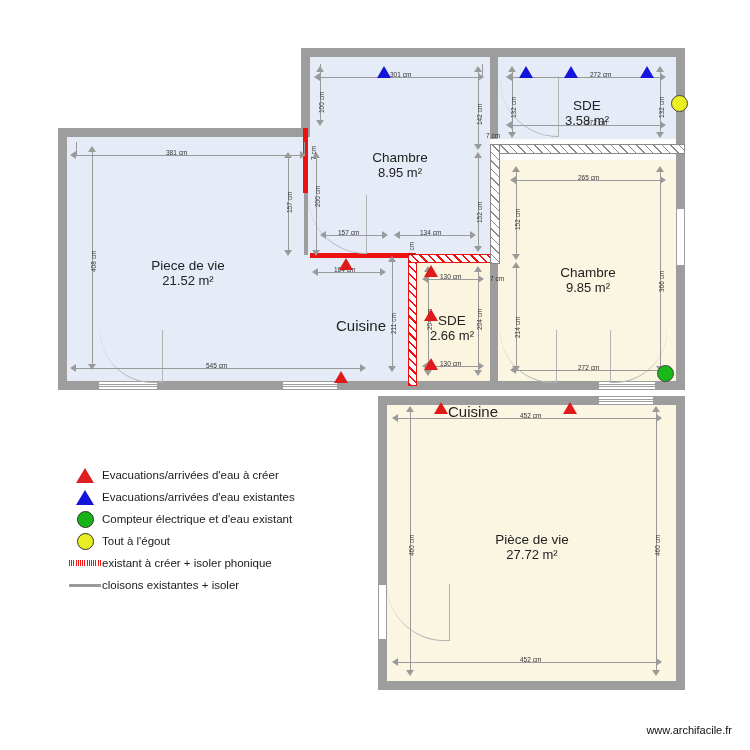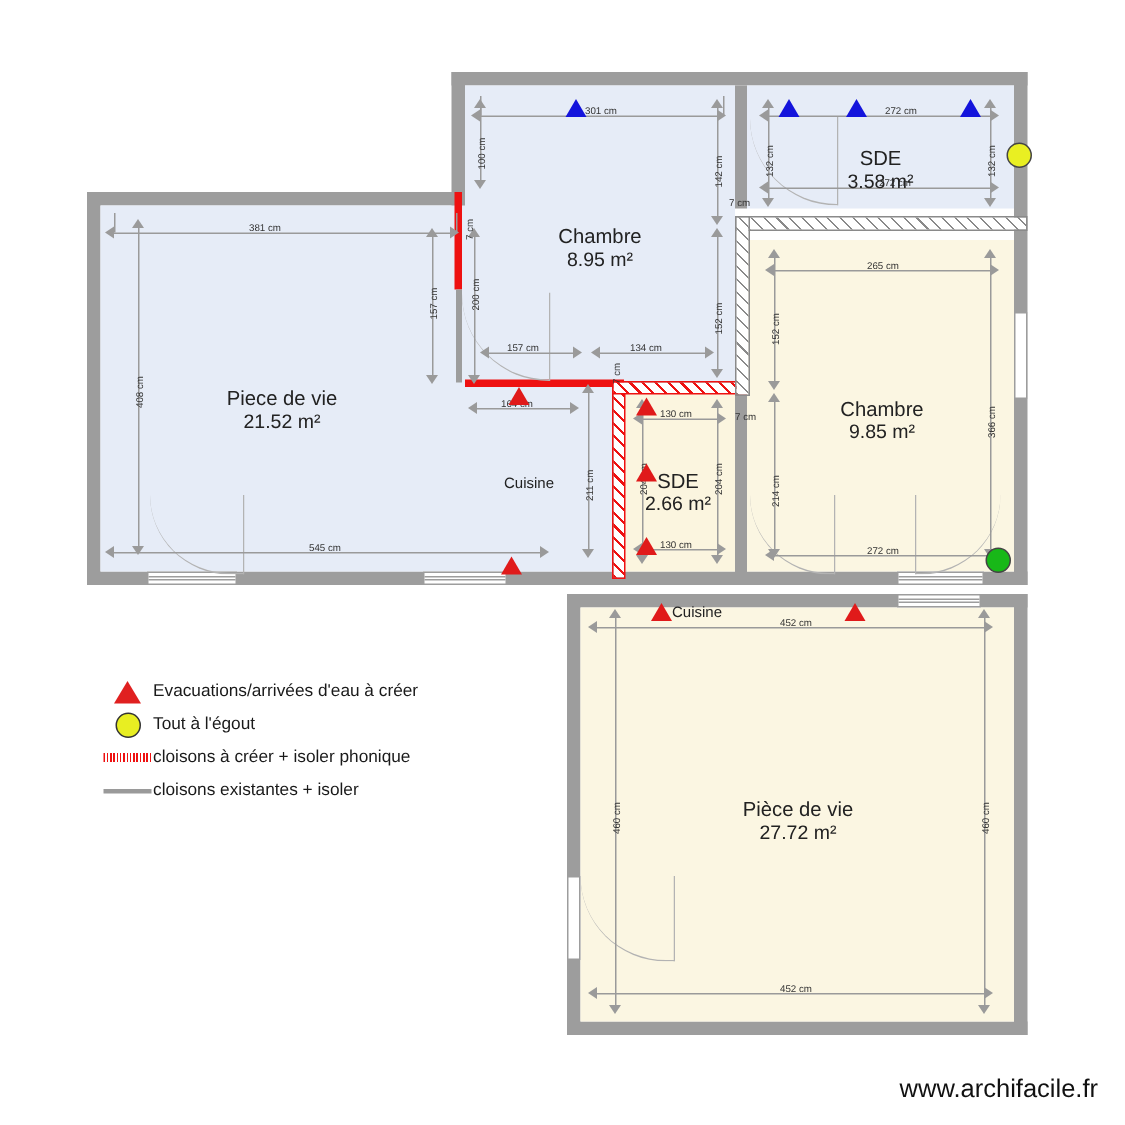--- a/index.html
+++ b/index.html
@@ -1,49 +1,49 @@
 <!DOCTYPE html>
 <html><head>
 <meta charset="utf-8">
 <style>
   html,body{margin:0;padding:0;background:#ffffff;}
   body{width:750px;height:750px;position:relative;overflow:hidden;
        font-family:"Liberation Sans", sans-serif;color:#1a1a1a;}
   #plan{position:absolute;left:0;top:0;width:750px;height:750px;}
 
   
-  #legend{position:absolute;left:68px;top:450px;width:330px;}
+  #legend{position:absolute;left:68px;top:464px;width:330px;}
   .leg-row{display:flex;align-items:center;height:22px;margin-bottom:0px;}
   .leg-sym{width:34px;display:flex;align-items:center;justify-content:center;flex:0 0 34px;}
   .leg-txt{font-size:11.5px;white-space:nowrap;letter-spacing:0px;}
   .tri{width:0;height:0;border-left:9px solid transparent;border-right:9px solid transparent;}
   .tri-red{border-bottom:15px solid #e02020;}
   .tri-blue{border-bottom:15px solid #1414dc;}
   .circ{width:15px;height:15px;border-radius:50%;border:1px solid #333;}
   .circ-green{background:#16b316;}
   .circ-yellow{background:#e8ee22;}
   .ln-solid-red{width:32px;height:3px;background:#ee1111;}
   .ln-dash-red{width:32px;height:6px;
     background:repeating-linear-gradient(90deg,#ee1111 0 1px,#ffffff 1px 2.2px);}
   .ln-solid-gray{width:32px;height:3px;background:#9a9a9a;}
   .ln-dash-gray{width:32px;height:4px;
     background:repeating-linear-gradient(90deg,#b0b0b0 0 1px,#ffffff 1px 2.4px);}
 
-  #footer{position:absolute;right:18px;bottom:14px;font-size:17px;color:#111;}
+  #footer{position:absolute;right:18px;bottom:14px;font-size:11px;color:#111;}
 
   
   .wall{position:absolute;background:#9d9d9d;}
   .room{position:absolute;}
   .room-blue{background:#e6ecf7;}
   .room-cream{background:#fbf6e2;}
   .room-cream2{background:#fbf5df;}
   .rlabel{position:absolute;text-align:center;font-size:13.5px;line-height:15px;
           color:#222;white-space:nowrap;}
   .rlabel .a{display:block;font-size:13px;}
-  .small-label{position:absolute;font-size:10px;color:#222;white-space:nowrap;text-align:right;}
+  .small-label{position:absolute;font-size:15px;color:#222;white-space:nowrap;text-align:right;}
 
   .redwall{position:absolute;background:#ee1111;}
   .hatch-red{position:absolute;background:
      repeating-linear-gradient(45deg,#ee1111 0 1.5px,#ffffff 1.5px 6px);
      border:1px solid #ee1111;box-sizing:border-box;}
   .hatch-gray{position:absolute;background:
      repeating-linear-gradient(45deg,#8a8a8a 0 1px,#ffffff 1px 6px);
      border:1px solid #8a8a8a;box-sizing:border-box;}
 
   .dimline{position:absolute;background:#9a9a9a;}
@@ -355,29 +355,41 @@
 
 <div id="legend">
   <div class="leg-row">
     <span class="leg-sym">
         <span class="tri tri-red"></span>
       </span>
     <span class="leg-txt">Evacuations/arrivées d'eau à créer</span>
   </div>
   <div class="leg-row">
     <span class="leg-sym">
+        <span class="tri tri-blue"></span>
+      </span>
+    <span class="leg-txt">Evacuations/arrivées d'eau existantes</span>
+  </div>
+  <div class="leg-row">
+    <span class="leg-sym">
+        <span class="circ circ-green"></span>
+      </span>
+    <span class="leg-txt">Compteur électrique et d'eau existant</span>
+  </div>
+  <div class="leg-row">
+    <span class="leg-sym">
         <span class="circ circ-yellow"></span>
       </span>
     <span class="leg-txt">Tout à l'égout</span>
   </div>
   <div class="leg-row">
     <span class="leg-sym">
         <span class="ln-dash-red"></span>
       </span>
-    <span class="leg-txt">cloisons à créer + isoler phonique</span>
+    <span class="leg-txt">existant à créer + isoler phonique</span>
   </div>
   <div class="leg-row">
     <span class="leg-sym">
         <span class="ln-solid-gray"></span>
       </span>
     <span class="leg-txt">cloisons existantes + isoler</span>
   </div>
 </div>
 
 <div id="footer">www.archifacile.fr</div>

